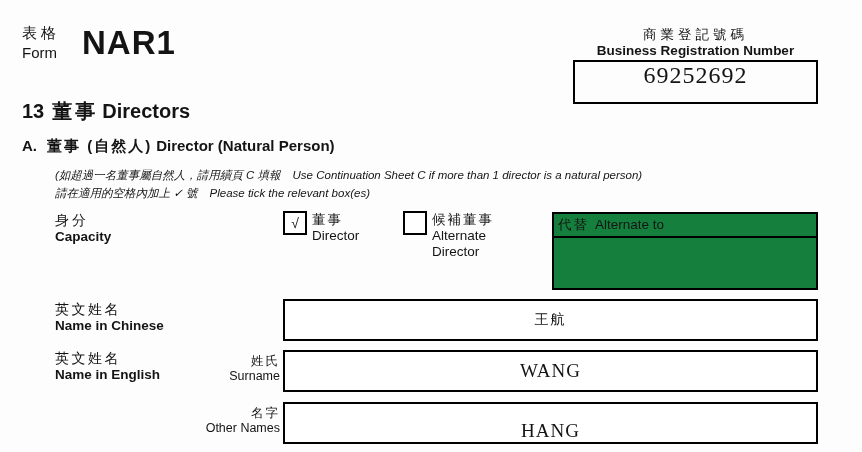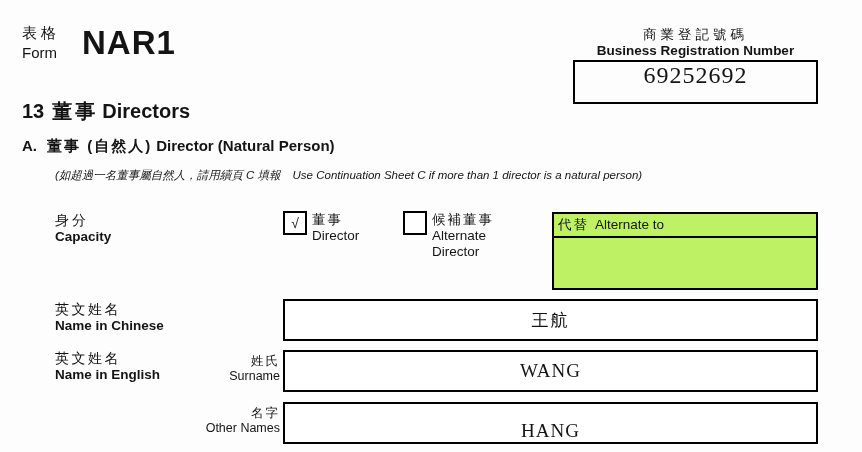--- a/index.html
+++ b/index.html
@@ -42,21 +42,21 @@
     font-size:14px;line-height:1;
   }
   .cb-director{left:283px;top:211px;}
   .cb-alt{left:403px;top:211px;}
   .opt{font-size:13.5px;line-height:16px;}
   .opt .zh{letter-spacing:2px;}
   .opt-director{left:312px;top:212px;}
   .opt-alt{left:432px;top:212px;}
   .alt-box{
     left:552px;top:212px;width:262px;height:74px;
-    border:2px solid #000;background:#bef264;
+    border:2px solid #000;background:#15803d;
   }
   .alt-box .alt-head{
     height:20px;border-bottom:2px solid #000;
     padding:2px 0 0 4px;font-size:13.5px;
   }
   .alt-box .alt-head .zh{letter-spacing:2px;margin-right:6px;}
   .alt-box .alt-value{height:48px;font-size:14px;padding:2px 4px;}
   
   .lbl-zh{font-size:14px;letter-spacing:2.5px;}
   .lbl-en{font-size:13.5px;font-weight:bold;}
@@ -67,21 +67,21 @@
   .sub-lbl{width:131px;text-align:right;font-size:12.5px;line-height:15px;}
   .sub-lbl .zh{letter-spacing:2px;}
   .sub-surname{left:149px;top:354px;}
   .sub-other{left:149px;top:406px;text-align:right;}
   .value-box{
     left:283px;width:531px;height:38px;
     border:2px solid #000;background:#fff;
     display:flex;align-items:center;justify-content:center;
     font-family:"Liberation Serif", serif;
   }
-  .box-chinese{top:299px;font-size:17px;letter-spacing:2px;}
+  .box-chinese{top:299px;font-size:14px;letter-spacing:2px;}
   .box-surname{top:350px;font-size:19px;letter-spacing:1px;}
   .box-other{top:402px;font-size:19px;letter-spacing:1px;align-items:flex-end;}
 </style>
 </head>
 <body>
 
 <div class="page">
 
   <div class="abs form-label-zh">表格</div>
   <div class="abs form-label-en">Form</div>
@@ -96,20 +96,23 @@
   <div class="abs sec13">
     <span>13</span><span class="zh">董事</span><span>Directors</span>
   </div>
 
   <div class="abs secA">
     <span>A.</span><span class="zh">董事 (自然人)</span><span>Director (Natural Person)</span>
   </div>
 
   <div class="abs note note1">
     <span>(如超過一名董事屬自然人，請用續頁 C 填報</span><span class="en">Use Continuation Sheet C if more than 1 director is a natural person)</span>
+  </div>
+  <div class="abs note note2">
+    <span>請在適用的空格內加上 ✓ 號</span><span class="en">Please tick the relevant box(es)</span>
   </div>
 
   <div class="abs cap-zh">身分</div>
   <div class="abs cap-en">Capacity</div>
 
   <div class="abs checkbox cb-director">
     <span>√</span>
   </div>
   <div class="abs opt opt-director">
     <div class="zh">董事</div>

